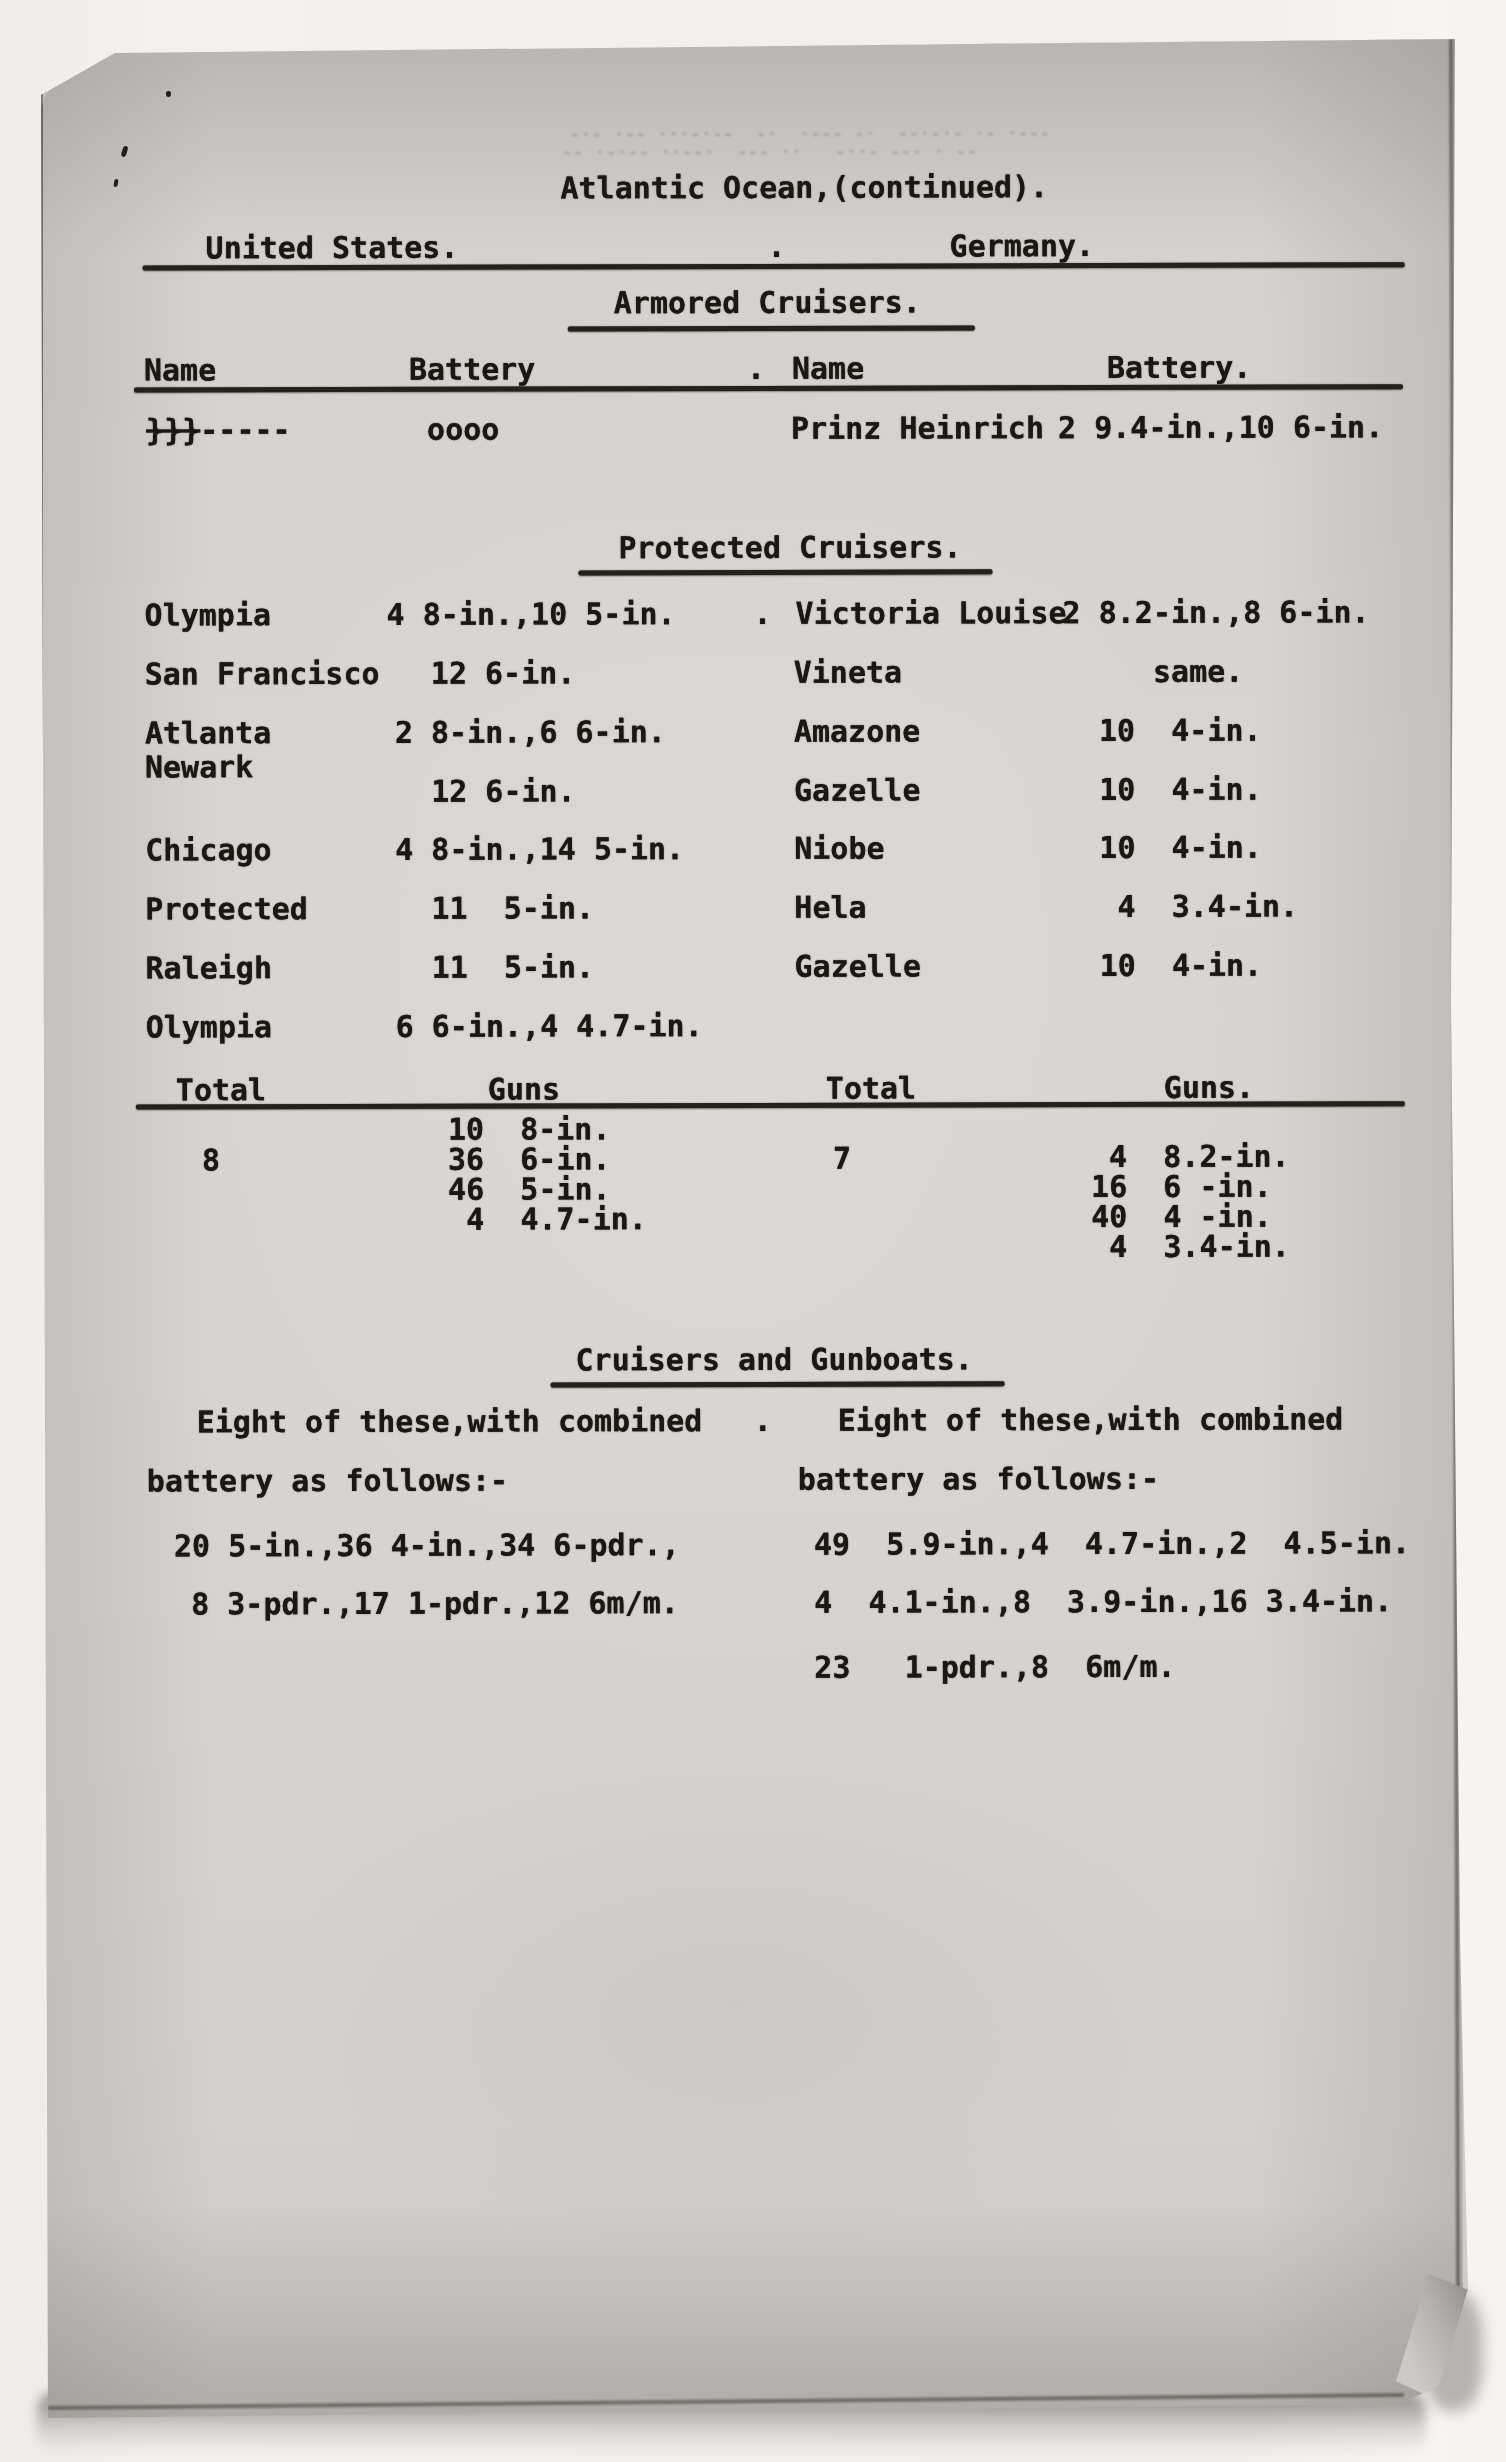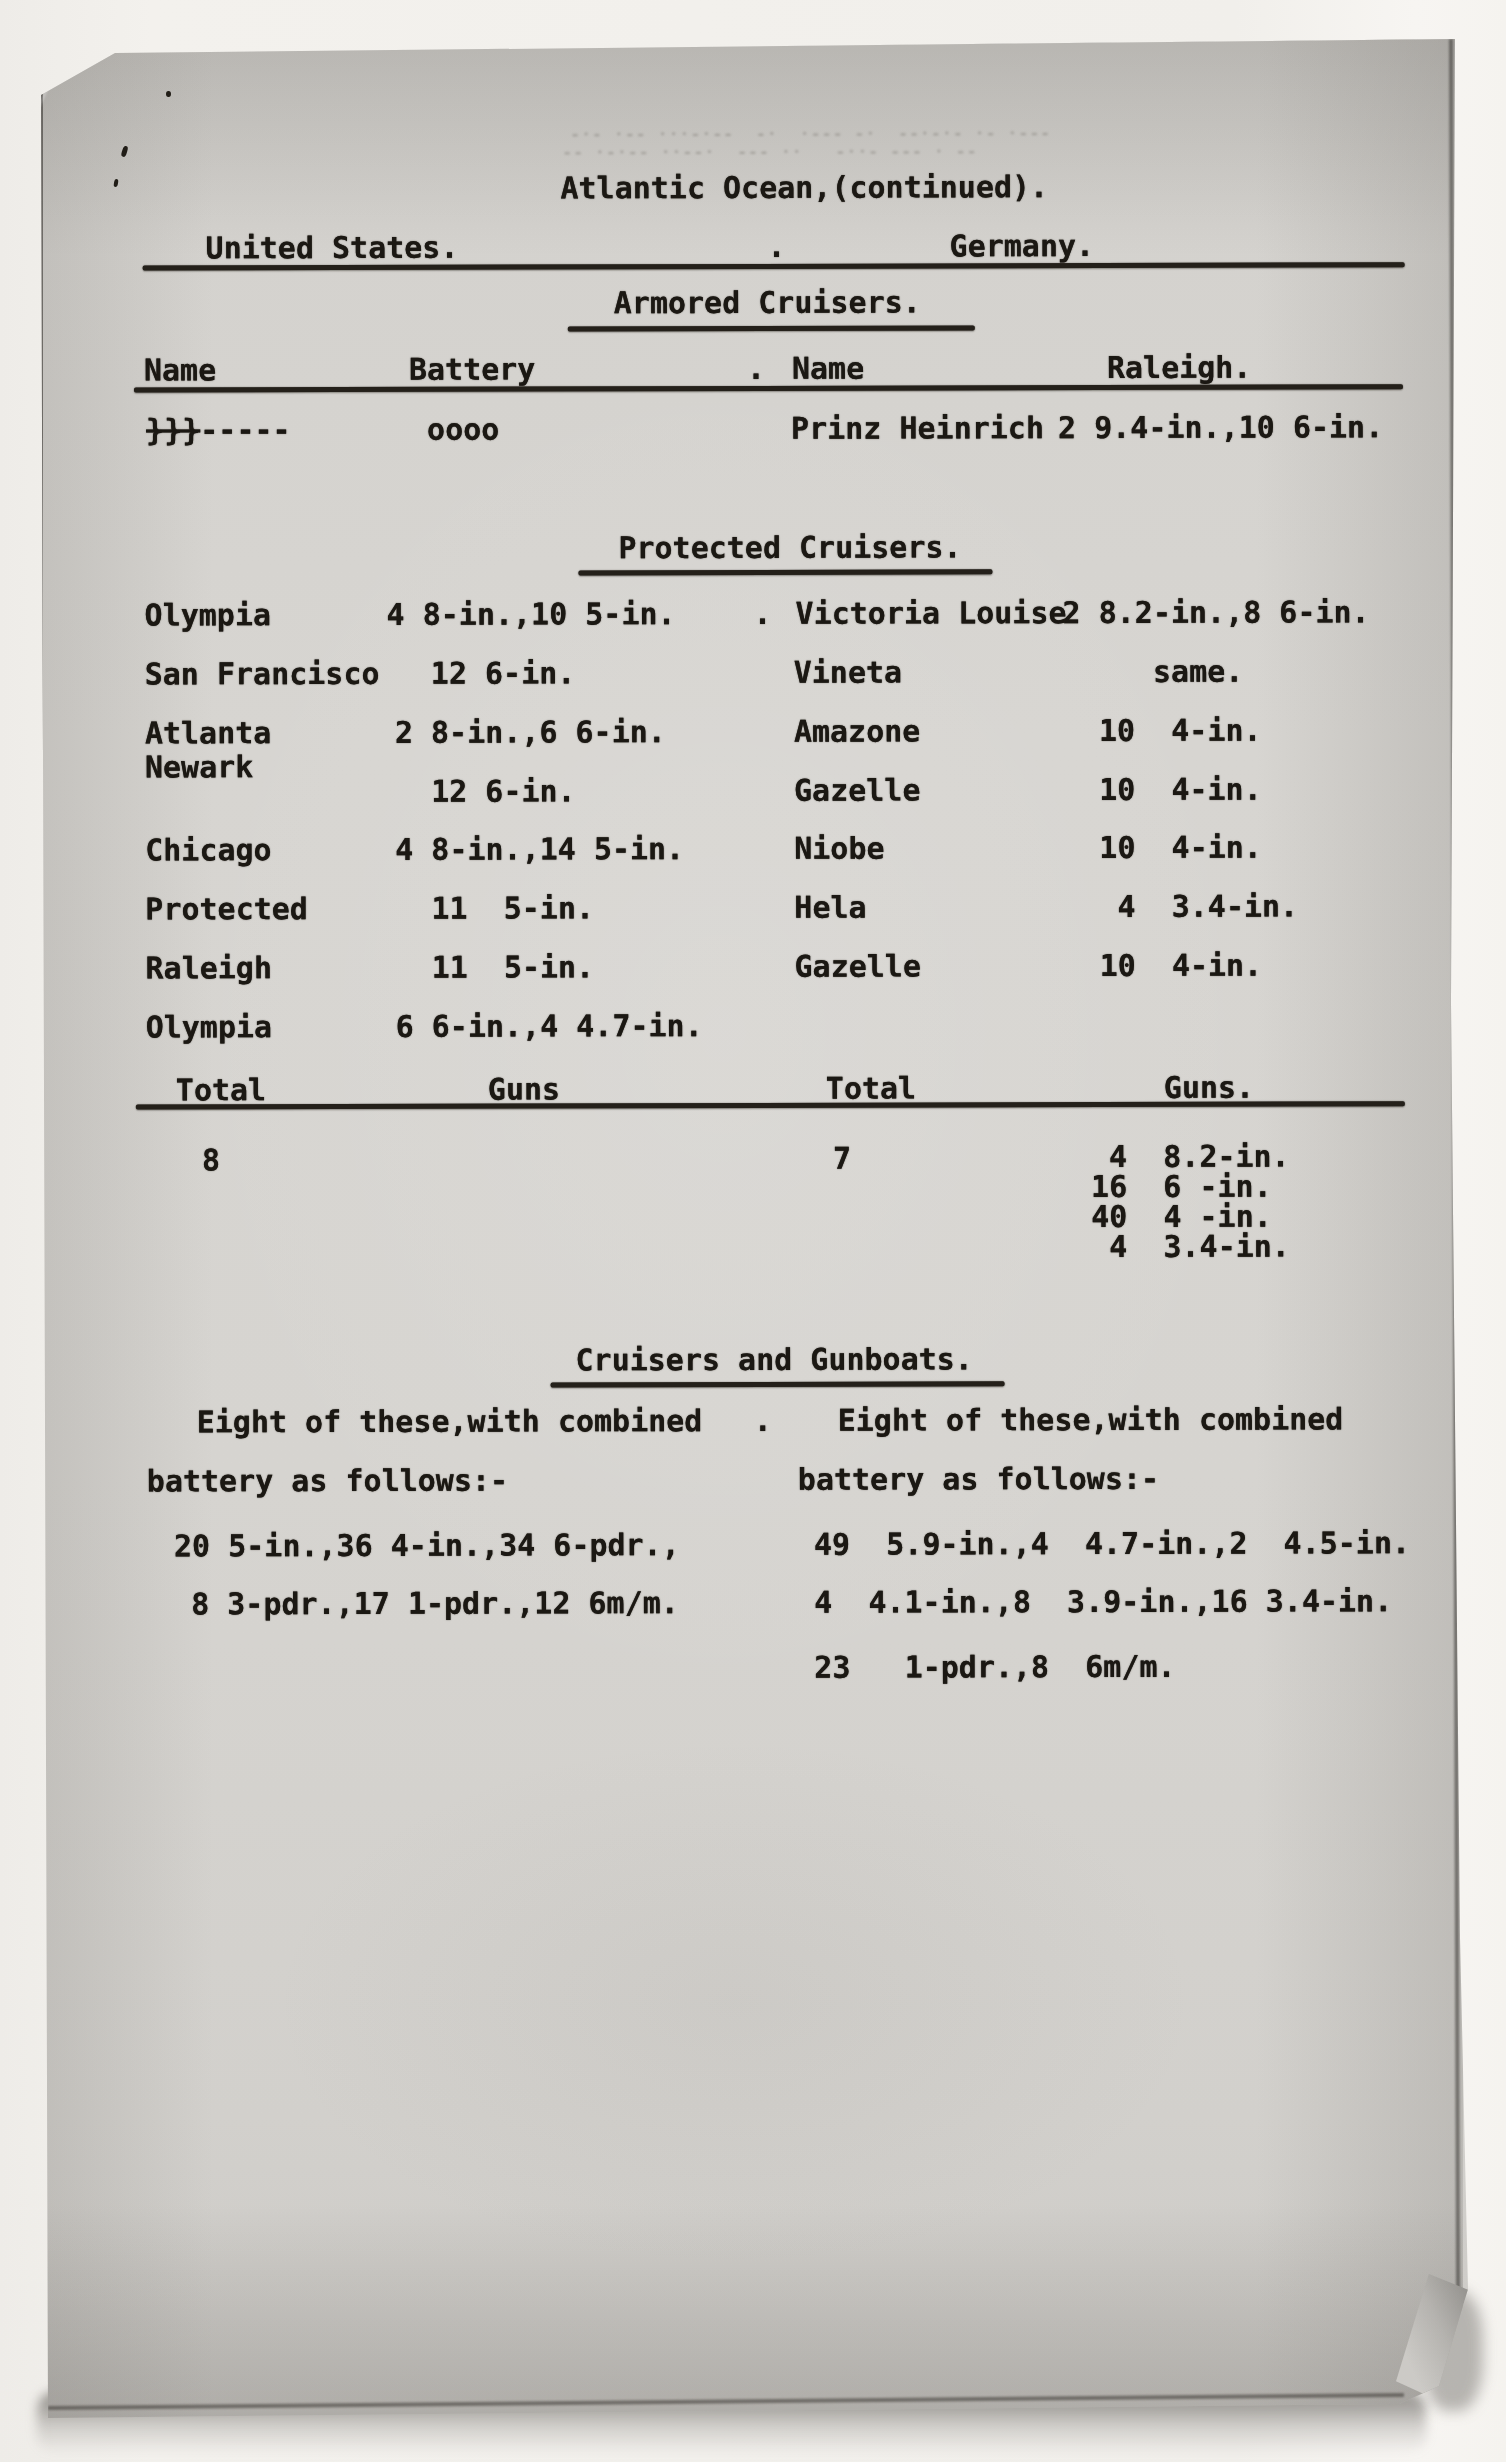--- a/index.html
+++ b/index.html
@@ -73,21 +73,21 @@
       <div class="t" style="left:950px;top:231px;">Germany.</div>
       <div class="rule" style="left:143px;top:264px;width:1262px;height:4.7px;"></div>
 
       <div class="t" style="left:614px;top:287px;">Armored Cruisers.</div>
       <div class="rule" style="left:568px;top:326px;width:407px;height:5.3px;"></div>
 
       <div class="t" style="left:144px;top:353px;">Name</div>
       <div class="t" style="left:409px;top:353px;">Battery</div>
       <div class="t" style="left:747px;top:353px;">.</div>
       <div class="t" style="left:792px;top:353px;">Name</div>
-      <div class="t" style="left:1107px;top:353px;">Raleigh.</div>
+      <div class="t" style="left:1107px;top:353px;">Battery.</div>
       <div class="rule" style="left:134px;top:386px;width:1269px;height:5.3px;"></div>
 
       <div class="t" style="left:146px;top:413px;"><span class="struck">}}}</span><span>-----</span></div>
       <div class="t" style="left:427px;top:413px;">oooo</div>
       <div class="t" style="left:791px;top:413px;">Prinz Heinrich</div>
       <div class="t" style="left:1058px;top:413px;">2 9.4-in.,10 6-in.</div>
 
       <div class="t" style="left:618px;top:532px;">Protected Cruisers.</div>
       <div class="rule" style="left:578px;top:570px;width:414px;height:5.3px;"></div>
 
@@ -129,20 +129,24 @@
 
       <div class="t" style="left:144px;top:1010px;">Olympia</div>
       <div class="t" style="left:394px;top:1010px;">6 6-in.,4 4.7-in.</div>
 
       <div class="t" style="left:174px;top:1073px;">Total</div>
       <div class="t" style="left:486px;top:1073px;">Guns</div>
       <div class="t" style="left:824px;top:1073px;">Total</div>
       <div class="t" style="left:1162px;top:1073px;text-align:center;">Guns.</div>
       <div class="rule" style="left:134px;top:1103px;width:1269px;height:4.7px;"></div>
 
+      <div class="t guns" style="left:446px;top:1114px;">10  8-in.
+36  6-in.
+46  5-in.
+ 4  4.7-in.</div>
       <div class="t" style="left:200px;top:1143px;">8</div>
       <div class="t" style="left:831px;top:1143px;">7</div>
       <div class="t guns" style="left:1089px;top:1143px;"> 4  8.2-in.
 16  6 -in.
 40  4 -in.
  4  3.4-in.</div>
 
       <div class="t" style="left:573px;top:1344px;">Cruisers and Gunboats.</div>
       <div class="rule" style="left:548px;top:1382px;width:454px;height:5.3px;"></div>
 

